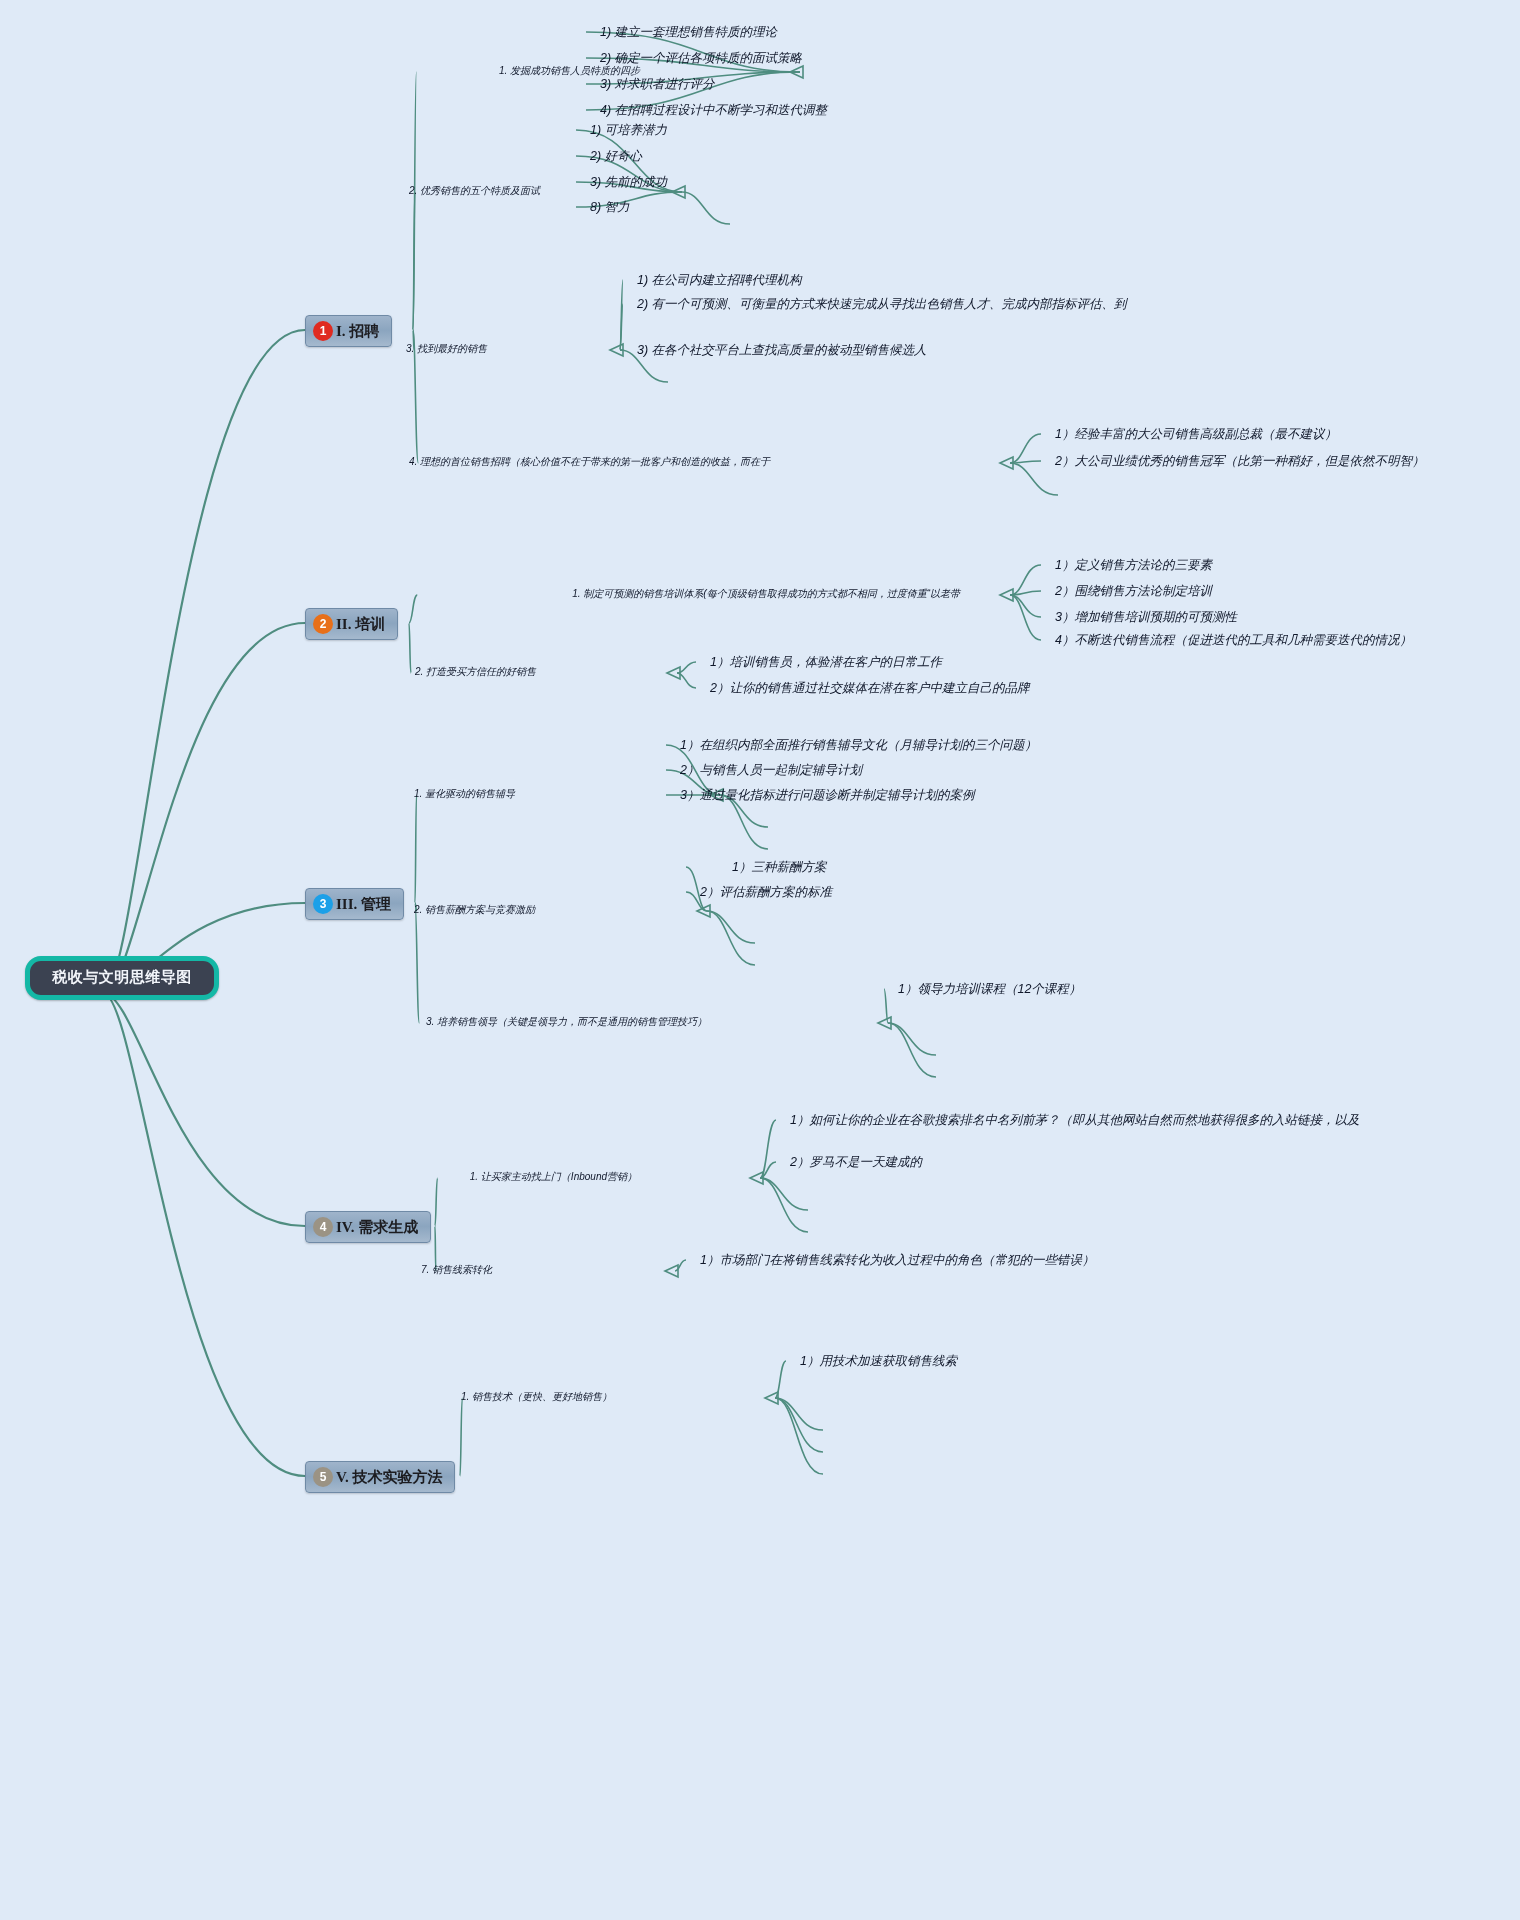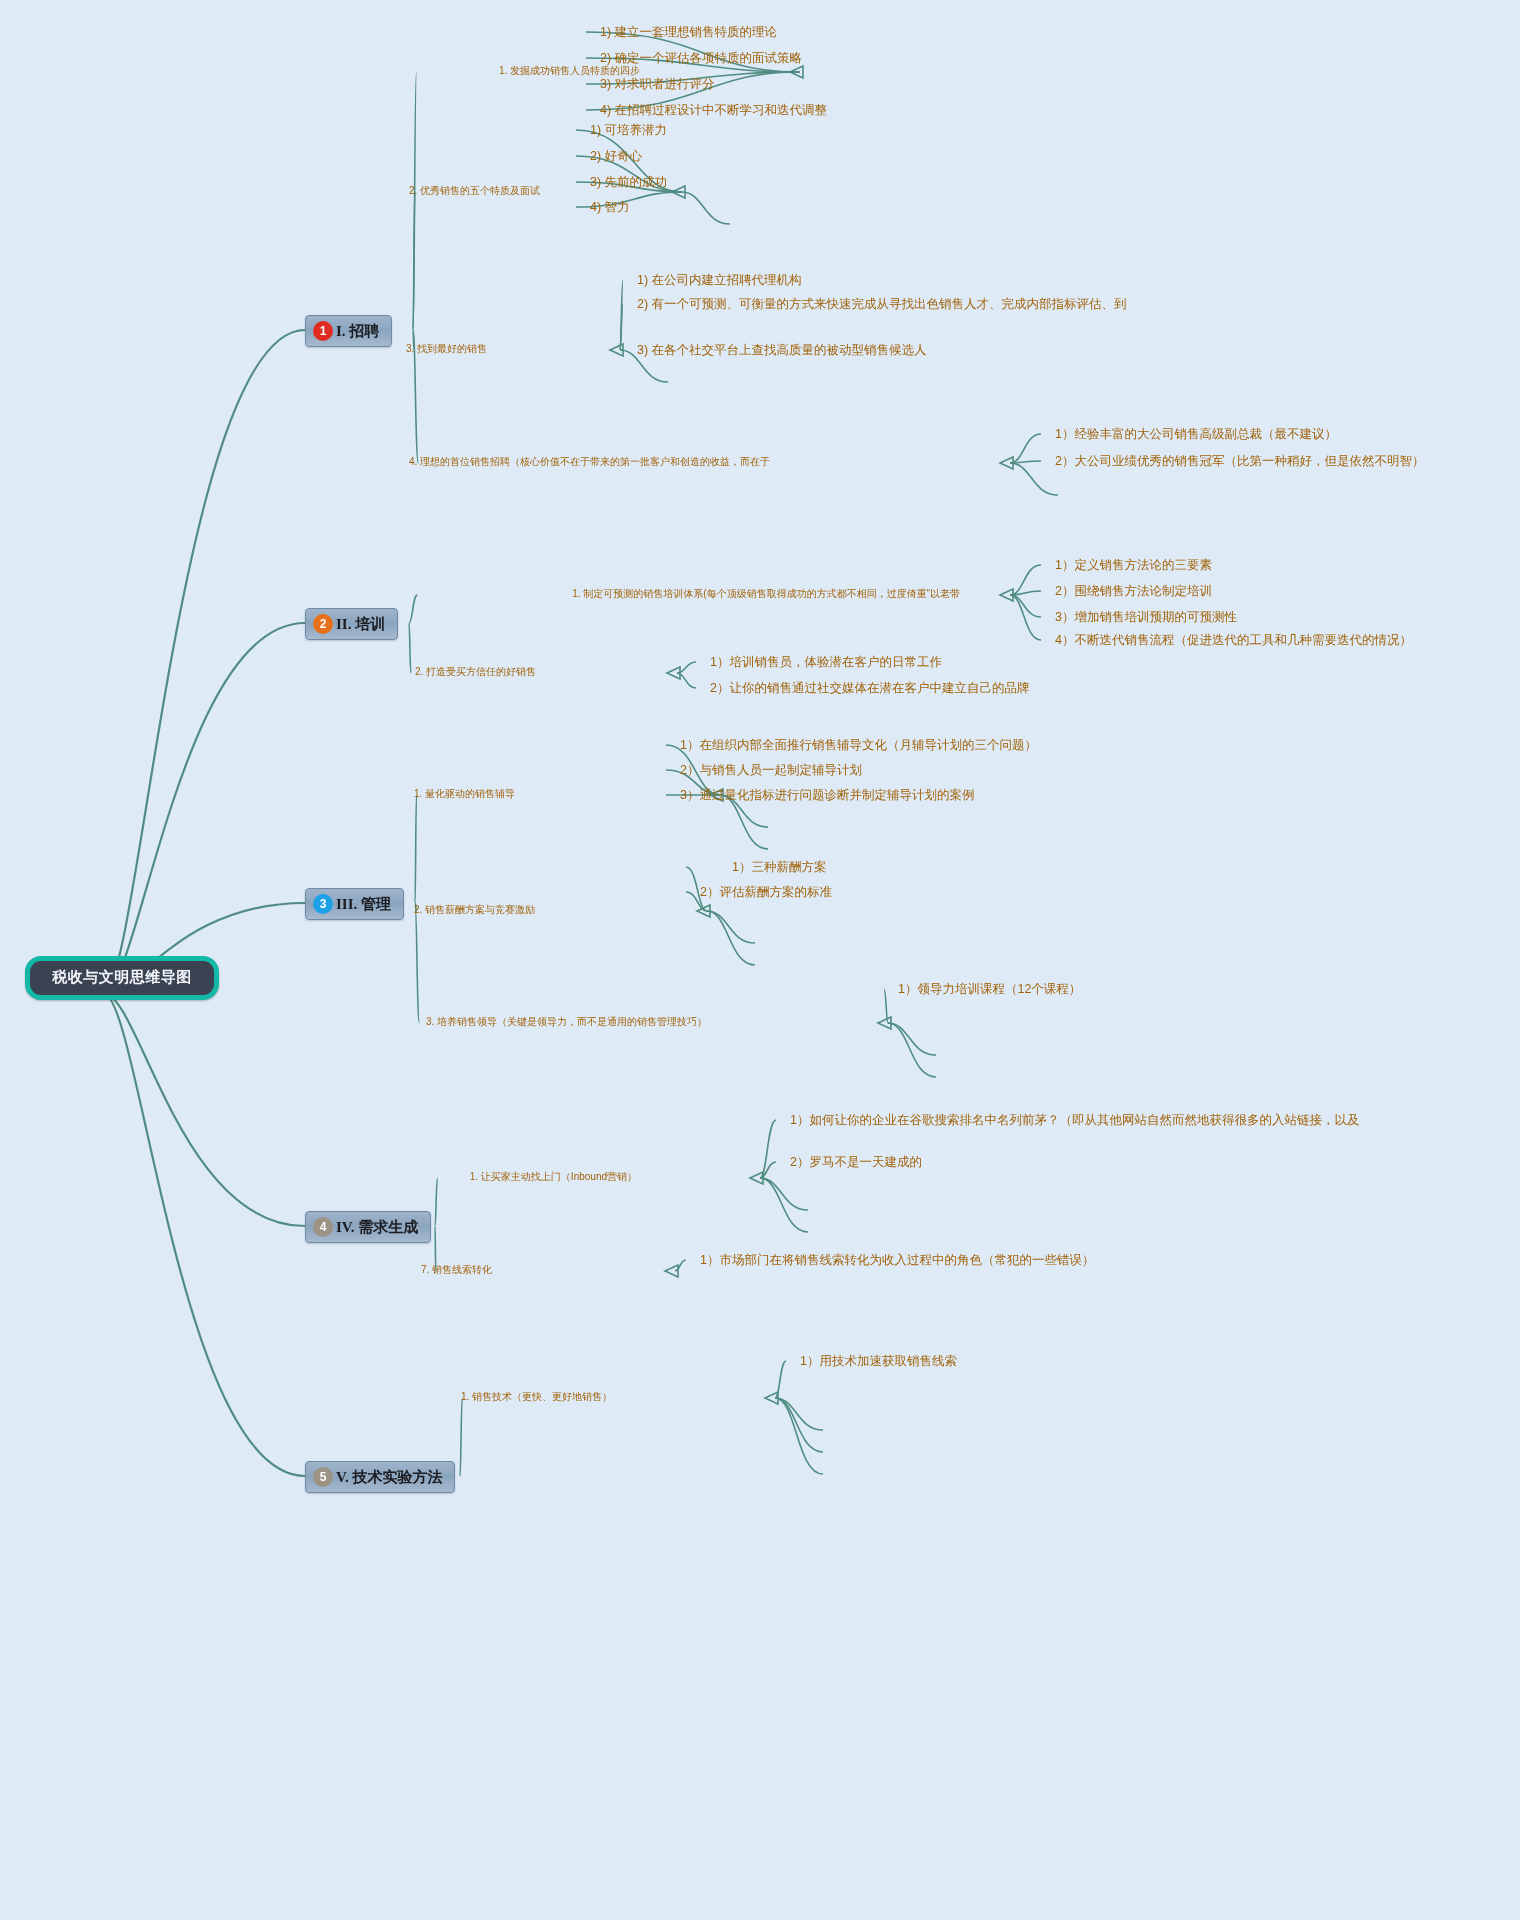--- a/index.html
+++ b/index.html
@@ -59,22 +59,23 @@
     font-weight:bold;
     color:#1c1c20;
     font-family:"Liberation Serif","DejaVu Serif",serif;
   }
 
   
   .tnode{
     position:absolute;
     font-size:12.5px;
     line-height:1.55;
-    color:#a16207;
+    color:#0f172a;
     white-space:pre-wrap;
+    font-style:italic;
   }
   .tnode.l2{font-size:10px;}
   .tnode.l3{font-size:12.5px;}
   .tnode.wrap{white-space:normal;}
 </style>
 </head>
 <body>
 
 <div id="canvas">
   <svg class="links" id="links" viewBox="0 0 1520 1920">
@@ -159,21 +160,21 @@
       </div>
       <div class="tnode l2 wrap" style="left: 0px; top: 63px; width: 640px; text-align: right; padding-right: 0px;">1. 发掘成功销售人员特质的四步</div>
       <div class="tnode l3 wrap" style="left: 600px; top: 23px; max-width: 910px;">1) 建立一套理想销售特质的理论</div>
       <div class="tnode l3 wrap" style="left: 600px; top: 49px; max-width: 910px;">2) 确定一个评估各项特质的面试策略</div>
       <div class="tnode l3 wrap" style="left: 600px; top: 75px; max-width: 910px;">3) 对求职者进行评分</div>
       <div class="tnode l3 wrap" style="left: 600px; top: 101px; max-width: 910px;">4) 在招聘过程设计中不断学习和迭代调整</div>
       <div class="tnode l2 wrap" style="left: 0px; top: 183px; width: 540px; text-align: right; padding-right: 0px;">2. 优秀销售的五个特质及面试</div>
       <div class="tnode l3 wrap" style="left: 590px; top: 121px; max-width: 920px;">1) 可培养潜力</div>
       <div class="tnode l3 wrap" style="left: 590px; top: 147px; max-width: 920px;">2) 好奇心</div>
       <div class="tnode l3 wrap" style="left: 590px; top: 173px; max-width: 920px;">3) 先前的成功</div>
-      <div class="tnode l3 wrap" style="left: 590px; top: 198px; max-width: 920px;">4) 智力</div>
+      <div class="tnode l3 wrap" style="left: 590px; top: 198px; max-width: 920px;">8) 智力</div>
       <div class="tnode l2 wrap" style="left: 0px; top: 341px; width: 487px; text-align: right; padding-right: 0px;">3. 找到最好的销售</div>
       <div class="tnode l3 wrap" style="left: 637px; top: 271px; max-width: 873px;">1) 在公司内建立招聘代理机构</div>
       <div class="tnode l3 wrap" style="left: 637px; top: 295px; max-width: 873px;">2) 有一个可预测、可衡量的方式来快速完成从寻找出色销售人才、完成内部指标评估、到</div>
       <div class="tnode l3 wrap" style="left: 637px; top: 341px; max-width: 873px;">3) 在各个社交平台上查找高质量的被动型销售候选人</div>
       <div class="tnode l2 wrap" style="left: 0px; top: 454px; width: 770px; text-align: right; padding-right: 0px;">4. 理想的首位销售招聘（核心价值不在于带来的第一批客户和创造的收益，而在于</div>
       <div class="tnode l3 wrap" style="left: 1055px; top: 425px; max-width: 455px;">1）经验丰富的大公司销售高级副总裁（最不建议）</div>
       <div class="tnode l3 wrap" style="left: 1055px; top: 452px; max-width: 455px;">2）大公司业绩优秀的销售冠军（比第一种稍好，但是依然不明智）</div>
       <div class="chapter" style="left: 305px; top: 608px;">
         <span class="badge" style="background: rgb(232, 112, 26);">2</span>
         <span class="ch-label">II. 培训</span>

